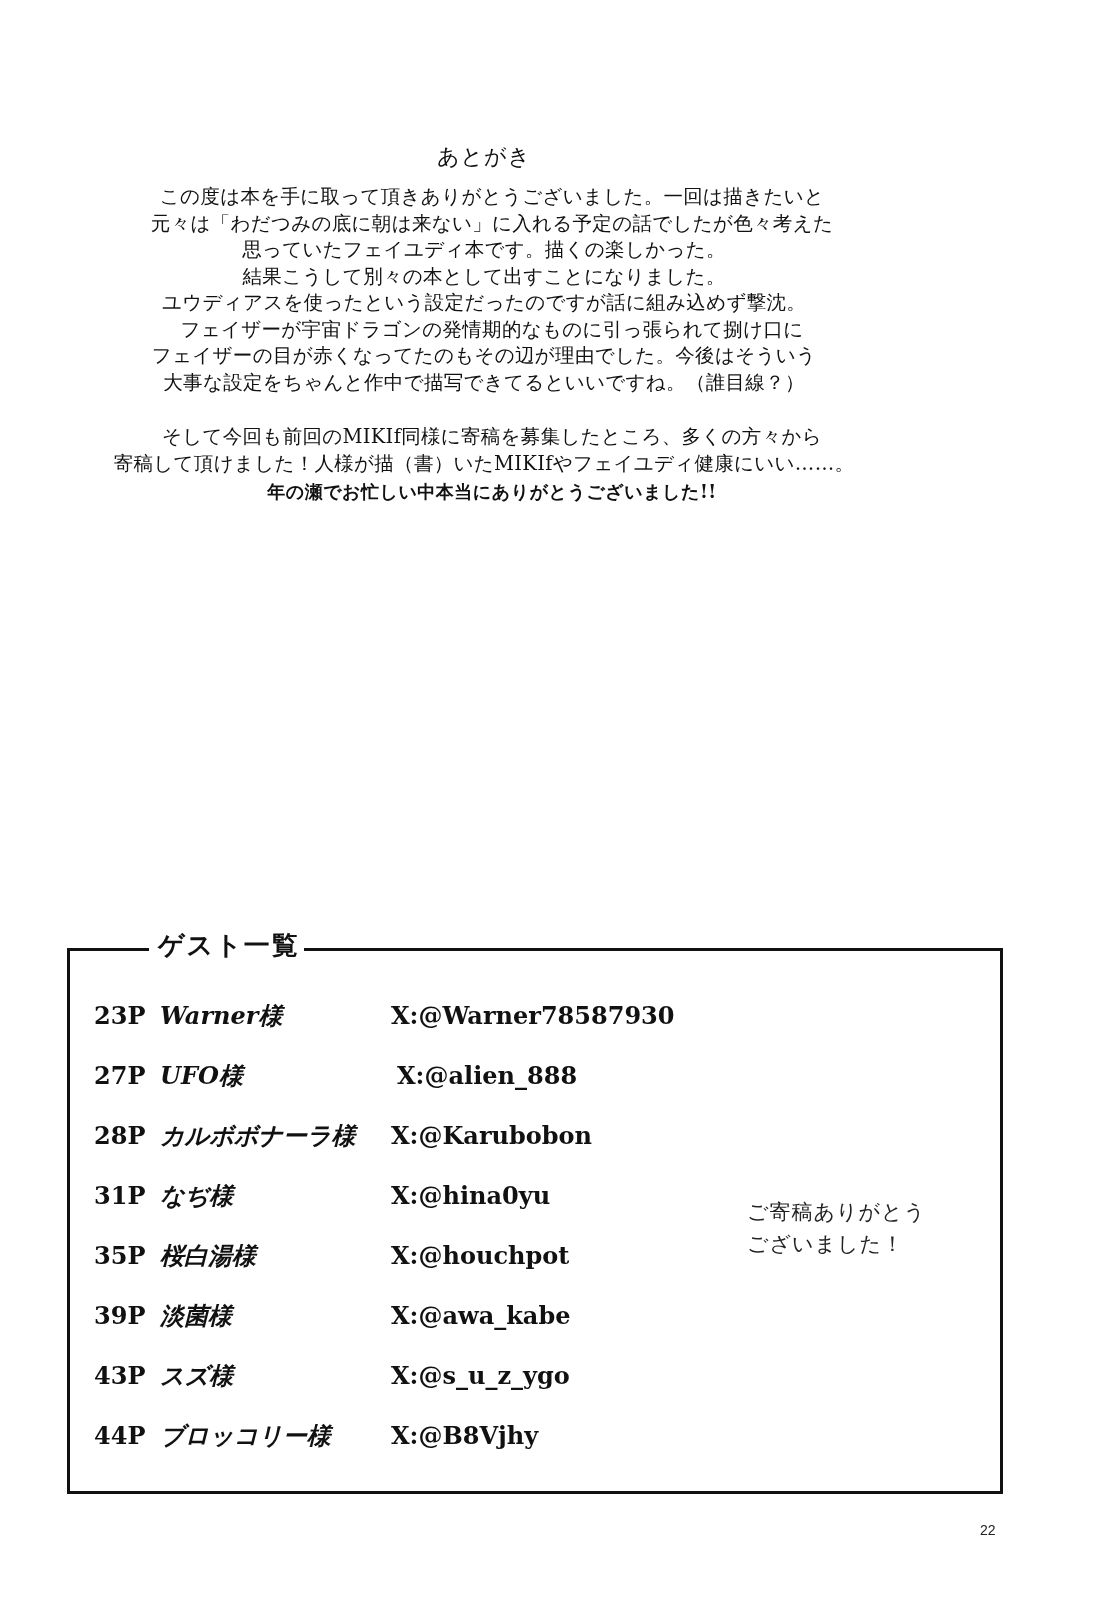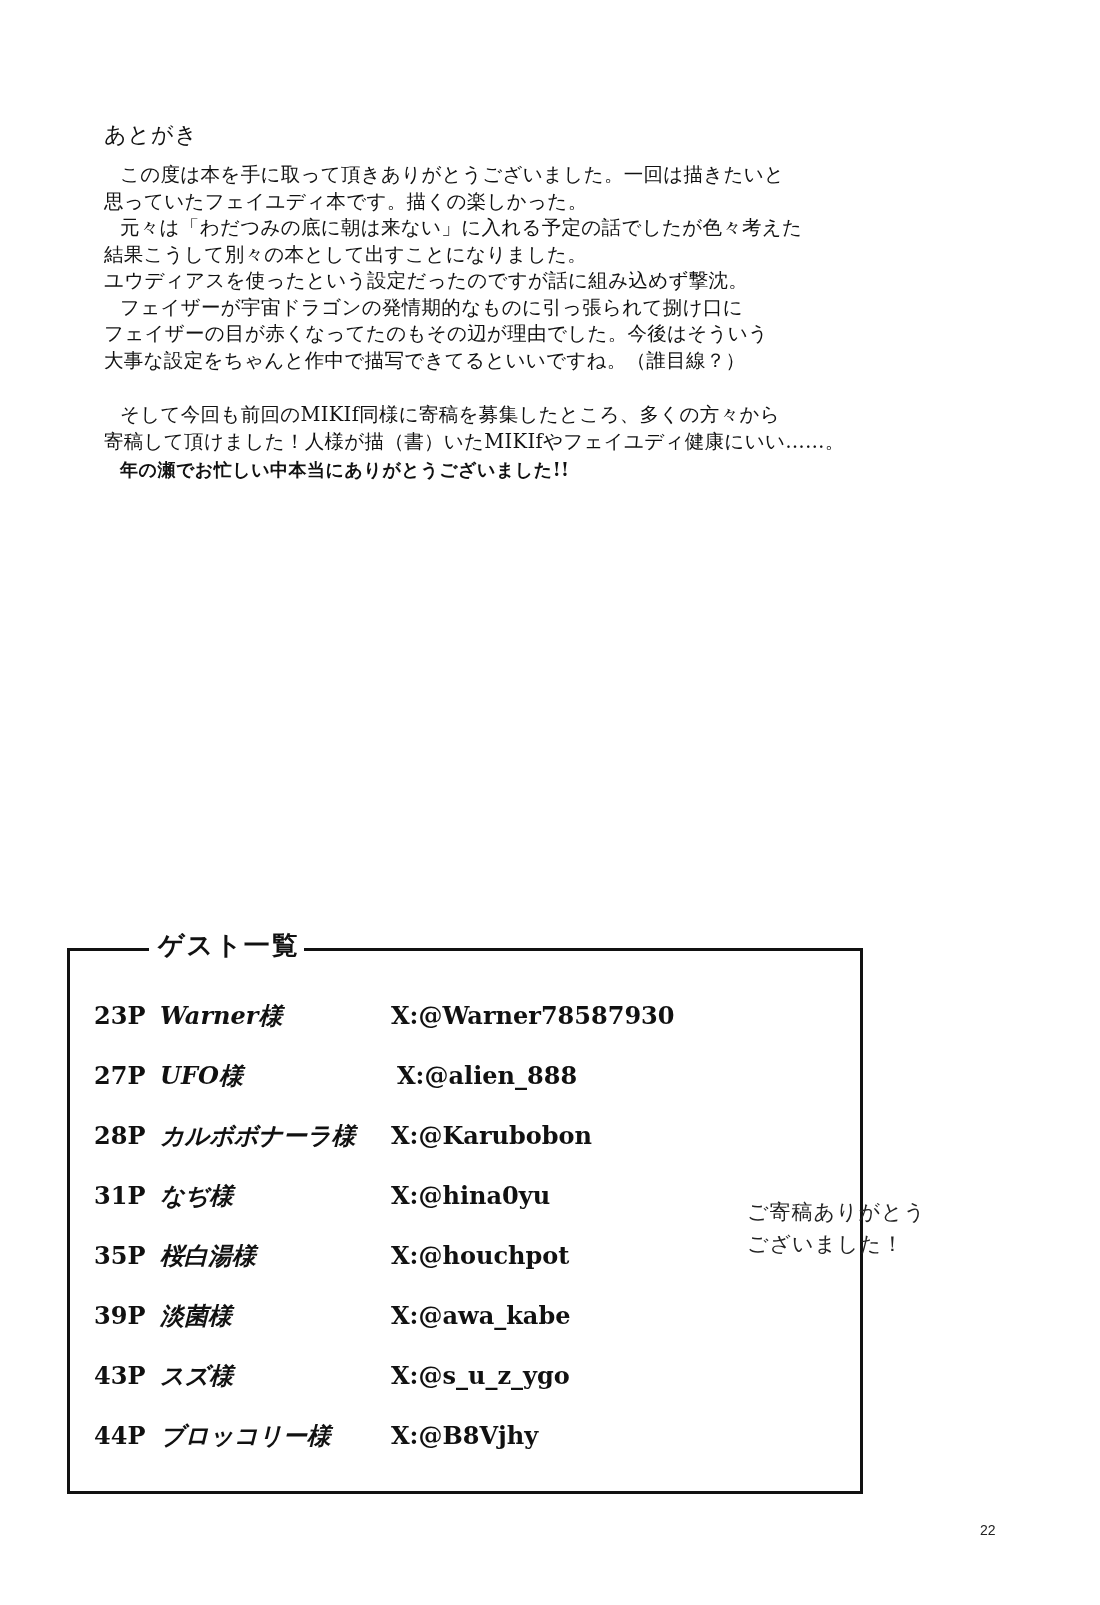--- a/index.html
+++ b/index.html
@@ -1,45 +1,45 @@
 <!DOCTYPE html>
 <html><head>
 <meta charset="utf-8">
 <style>
   html, body { margin: 0; padding: 0; background: #ffffff; }
   body { width: 1100px; height: 1605px; position: relative; overflow: hidden;
          font-family: "DejaVu Serif", "Liberation Serif", serif; color: #111; }
-  .afterword { position: absolute; left: 104px; top: 120px; width: 760px; }
+  .afterword { position: absolute; left: 104px; top: 142px; width: 760px; text-align: center; }
   .aw-title { font-size: 22px; margin: 0 0 12px 0; line-height: 30px; letter-spacing: 1px; }
   .aw-line { font-size: 19.5px; line-height: 26.5px; white-space: nowrap; margin: 0; letter-spacing: 0.3px; }
   .aw-line.indent { padding-left: 16px; }
   .gap { height: 28px; }
   .aw-final { font-size: 18px; line-height: 30px; padding-left: 16px; white-space: nowrap; font-weight: bold; letter-spacing: 0.5px; }
 
-  .guest-box { position: absolute; left: 67px; top: 948px; width: 796px; height: 546px;
+  .guest-box { position: absolute; left: 67px; top: 948px; width: 936px; height: 546px;
                border: 3px solid #111; border-top: none; box-sizing: border-box; }
   .guest-box .top-left { position: absolute; left: -3px; top: 0; width: 82px; height: 3px; background: #111; }
   .guest-box .top-right { position: absolute; left: 232px; right: -3px; top: 0; height: 3px; background: #111; }
   .guest-title { position: absolute; left: 84px; top: -20px; font-size: 26px; font-weight: bold; letter-spacing: 2px; background: #fff; padding: 0 4px; }
   .guest-row { position: absolute; left: 24px; font-size: 24px; font-weight: bold; white-space: nowrap; height: 32px; line-height: 32px; }
   .guest-row .page { position: absolute; left: 0; width: 70px; }
   .guest-row .name { position: absolute; left: 66px; width: 230px; font-style: italic; }
   .guest-row .handle { position: absolute; left: 297px; }
   .thanks { position: absolute; left: 747px; top: 1198px; font-family: Liberation Mono, monospace; font-size: 21px; line-height: 32px; color: #222; letter-spacing: 1px; }
   .page-num { position: absolute; left: 980px; top: 1522px; font-family: "Liberation Sans", sans-serif; font-size: 14px; color: #222; }
 </style>
 </head>
 <body>
 
 <div class="afterword">
   <div class="aw-title">あとがき</div>
 
   <p class="aw-line indent">この度は本を手に取って頂きありがとうございました。一回は描きたいと</p>
+  <p class="aw-line indent">元々は「わだつみの底に朝は来ない」に入れる予定の話でしたが色々考えた</p>
   <p class="aw-line">思っていたフェイユディ本です。描くの楽しかった。</p>
-  <p class="aw-line indent">元々は「わだつみの底に朝は来ない」に入れる予定の話でしたが色々考えた</p>
   <p class="aw-line">結果こうして別々の本として出すことになりました。</p>
   <p class="aw-line">ユウディアスを使ったという設定だったのですが話に組み込めず撃沈。</p>
   <p class="aw-line indent">フェイザーが宇宙ドラゴンの発情期的なものに引っ張られて捌け口に</p>
   <p class="aw-line">フェイザーの目が赤くなってたのもその辺が理由でした。今後はそういう</p>
   <p class="aw-line">大事な設定をちゃんと作中で描写できてるといいですね。（誰目線？）</p>
 
   <div class="gap"></div>
 
   <p class="aw-line indent">そして今回も前回のMIKIf同様に寄稿を募集したところ、多くの方々から</p>
   <p class="aw-line">寄稿して頂けました！人様が描（書）いたMIKIfやフェイユディ健康にいい……。</p>

